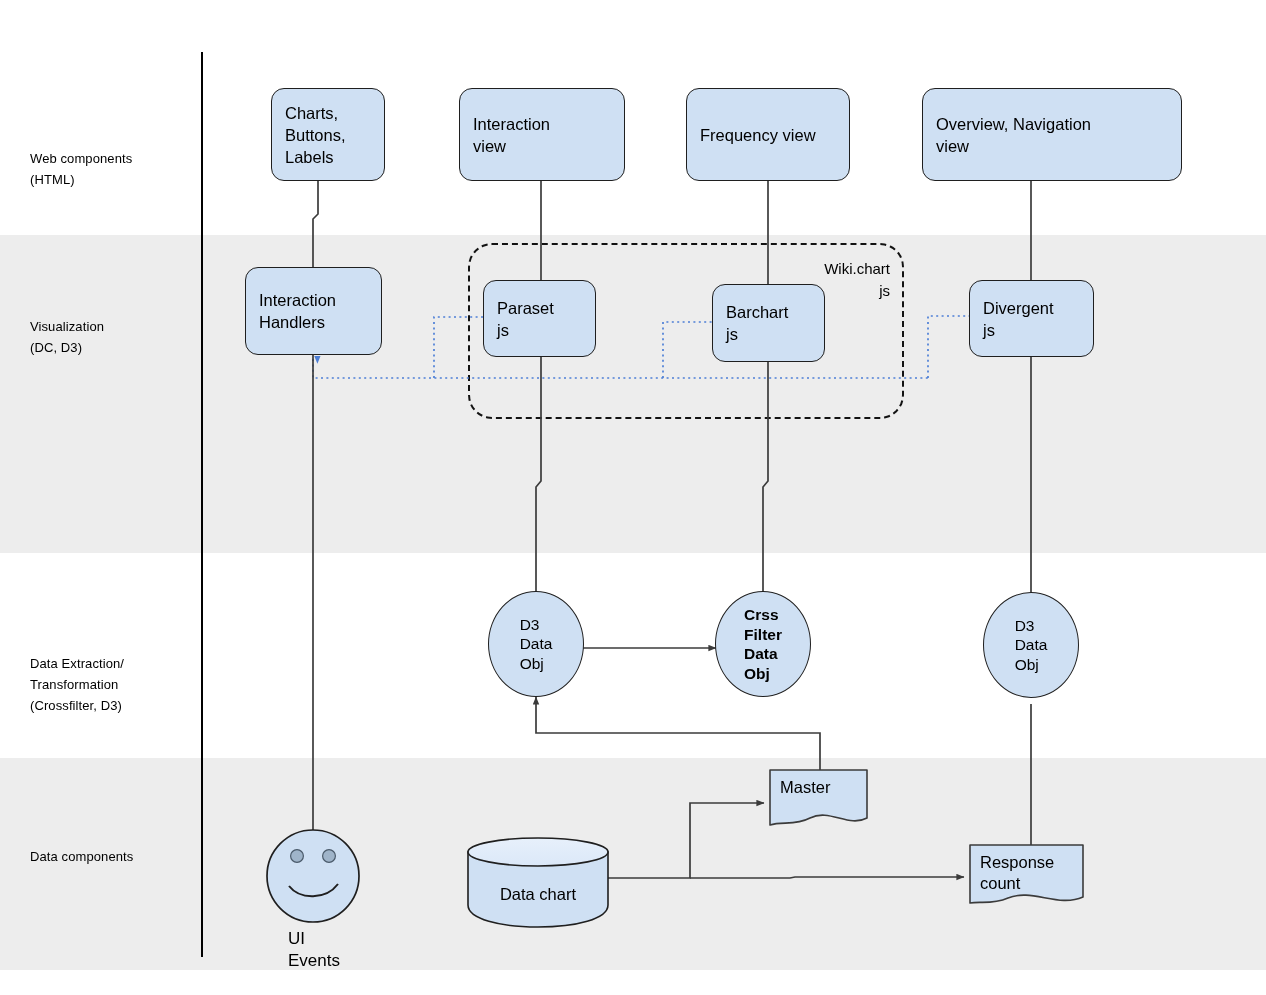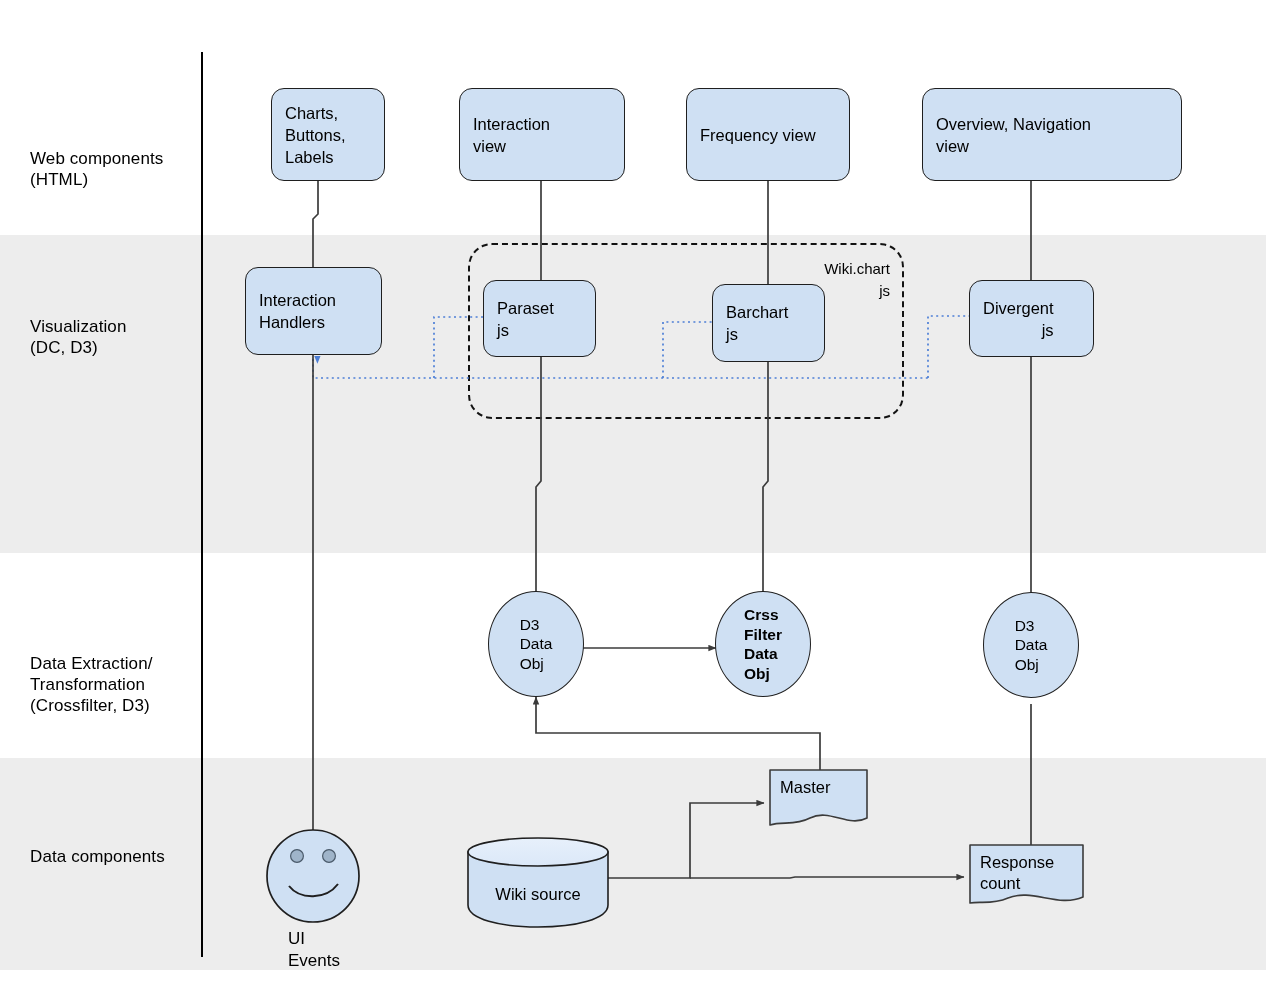--- a/index.html
+++ b/index.html
@@ -13,21 +13,21 @@
 
   
   .band{position:absolute;left:0;width:1266px;background:#ededed;}
 
   
   .divider{position:absolute;background:#000;width:2px;}
 
   
   .rowlabel{
     position:absolute;
-    font-size:17px;
+    font-size:13px;
     line-height:21px;
     color:#000;
     white-space:pre-line;
     letter-spacing:.1px;
   }
 
   
   .node{
     position:absolute;
     background:#cfe0f3;
@@ -205,21 +205,21 @@
 
   <div class="node" style="left:245px;top:267px;width:137px;height:88px;">Interaction
 Handlers</div>
 
   <div class="node" style="left:483px;top:280px;width:113px;height:77px;">Paraset
 js</div>
 
   <div class="node" style="left:712px;top:284px;width:113px;height:78px;">Barchart
 js</div>
 
-  <div class="node" style="left:969px;top:280px;width:125px;height:77px;text-align:right;">Divergent
+  <div class="node" style="left:969px;top:280px;width:125px;height:77px;">Divergent
 js</div>
 
   <div class="ellipse" style="left:488px;top:591px;width:96px;height:106px;">
     <span>D3
 Data
 Obj</span>
   </div>
 
   <div class="ellipse" style="left:715px;top:591px;width:96px;height:106px;font-weight:bold;">
     <span>Crss
@@ -231,21 +231,21 @@
   <div class="ellipse" style="left:983px;top:592px;width:96px;height:106px;">
     <span>D3
 Data
 Obj</span>
   </div>
 
   <div class="actorlabel" style="left:288px;top:928px;">UI
 Events</div>
 
   <div class="cyl" style="left:468px;top:838px;width:140px;height:103px;">
-    <div class="lbl" style="top:54%;">Wiki source</div>
+    <div class="lbl" style="top:54%;">Data chart</div>
   </div>
 
   <div class="docshape" style="left:770px;top:770px;width:97px;height:58px;">
     <div class="lbl">Master</div>
   </div>
 
   <div class="docshape" style="left:970px;top:845px;width:113px;height:63px;">
     <div class="lbl">Response
 count</div>
   </div>

